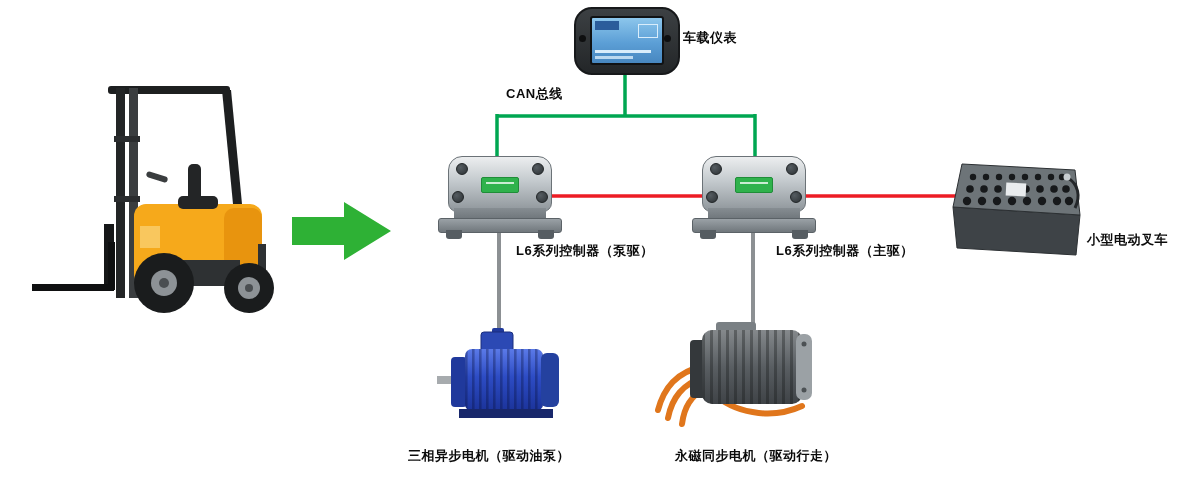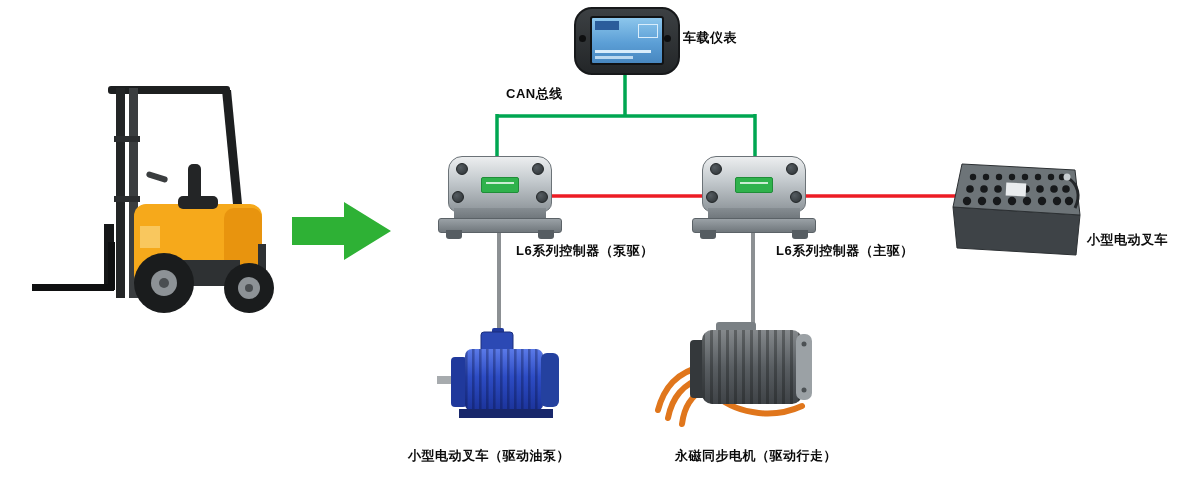--- a/index.html
+++ b/index.html
@@ -219,16 +219,16 @@
     <rect x="150" y="20" width="16" height="66" rx="7" fill="#9ba1a5"></rect>
     <circle cx="158" cy="30" r="2.5" fill="#4c5154"></circle>
     <circle cx="158" cy="76" r="2.5" fill="#4c5154"></circle>
   </svg>
 
   <div class="diagram-label" style="left:683px; top:29px;">车载仪表</div>
   <div class="diagram-label" style="left:506px; top:85px;">CAN总线</div>
   <div class="diagram-label" style="left:516px; top:242px;">L6系列控制器（泵驱）</div>
   <div class="diagram-label" style="left:776px; top:242px;">L6系列控制器（主驱）</div>
   <div class="diagram-label" style="left:1087px; top:231px;">小型电动叉车</div>
-  <div class="diagram-label" style="left:408px; top:447px;">小型电动叉车（驱动油泵）</div>
+  <div class="diagram-label" style="left:408px; top:447px;">三相异步电机（驱动油泵）</div>
   <div class="diagram-label" style="left:648px; top:447px;margin-left:27px;">永磁同步电机（驱动行走）</div>
 
 </div>
 
 </body></html>

